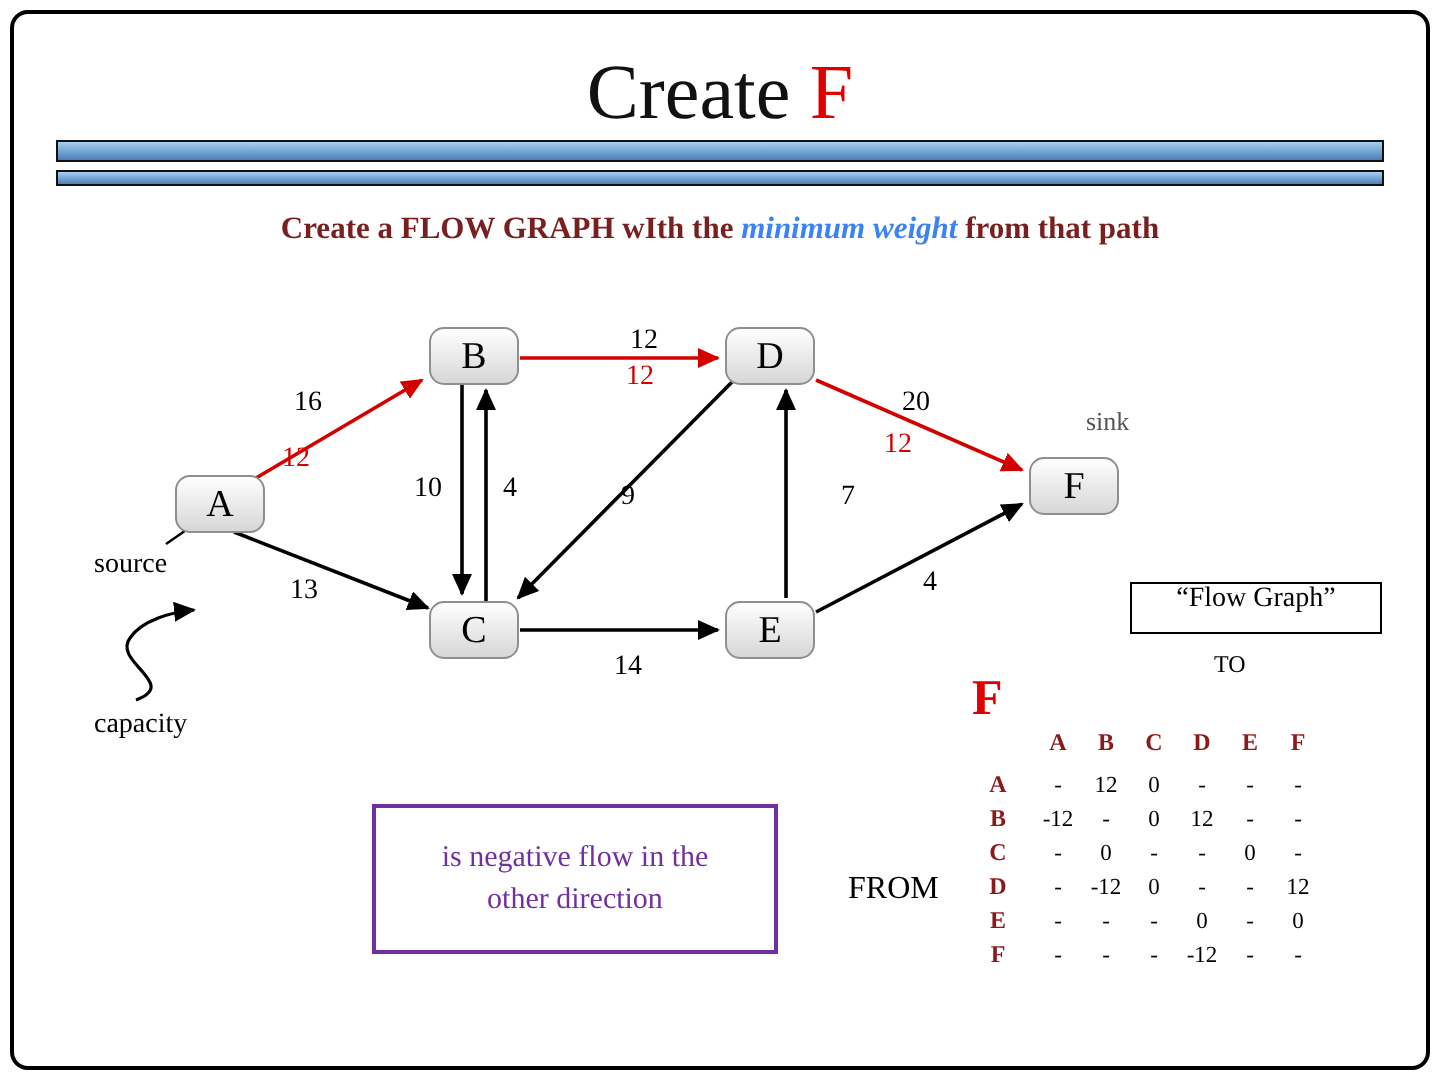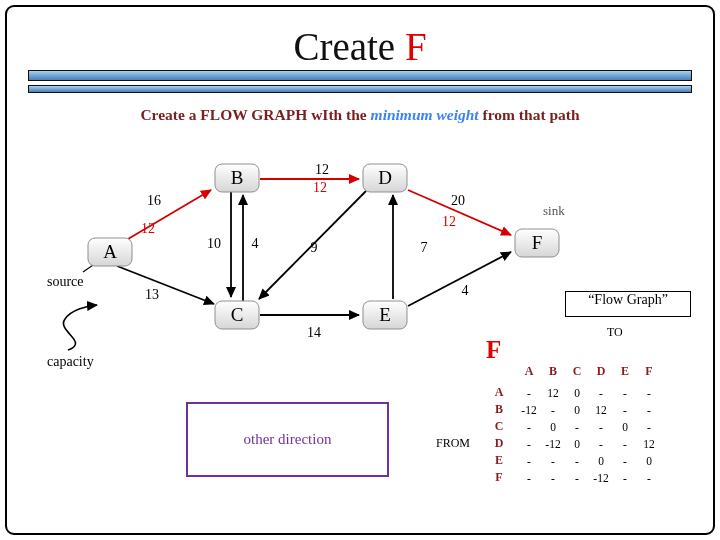--- a/index.html
+++ b/index.html
@@ -31,21 +31,21 @@
                    border:1px solid #000; background:#fff; display:flex;
                    align-items:flex-start; justify-content:center; font-size:14px; }
 
   .note-box { position:absolute; left:186px; top:402px; width:203px; height:75px;
               border:2px solid #7030a0; background:#fff; color:#7030a0;
               display:flex; flex-direction:column; align-items:center; justify-content:center;
               font-size:15px; line-height:1.35; text-align:center; }
 
   .table-f   { position:absolute; left:486px; top:336px; font-size:25px; font-weight:bold; color:#e00000; }
   .to-label  { position:absolute; left:607px; top:325px; font-size:12px; }
-  .from-label{ position:absolute; left:436px; top:436px; font-size:12px; }
+  .from-label{ position:absolute; left:424px; top:436px; font-size:16px; }
 
   .flow-table { position:absolute; left:481px; top:358px; display:grid;
                 grid-template-columns:36px repeat(6, 24px);
                 grid-template-rows:26px repeat(6, 17px);
                 font-size:11.5px; }
   .flow-table .cell { display:flex; align-items:center; justify-content:center; }
   .flow-table .head { color:#8b1a1a; font-weight:bold; font-size:12px; }
 </style>
 </head>
 <body>
@@ -124,20 +124,21 @@
     <text x="543" y="215" fill="#555" font-size="13">sink</text>
     <text x="47" y="366">capacity</text>
   </g>
 </svg>
 
 <div class="flowgraph-box">
     <span>“Flow Graph”</span>
   </div>
 
 <div class="note-box">
+  <div>is negative flow in the</div>
   <div>other direction</div>
 </div>
 
 <div class="table-f">F</div>
 <div class="to-label">TO</div>
 <div class="from-label">FROM</div>
 <div class="flow-table">
     <div class="cell"></div>
     <div class="cell head">A</div>
     <div class="cell head">B</div>

